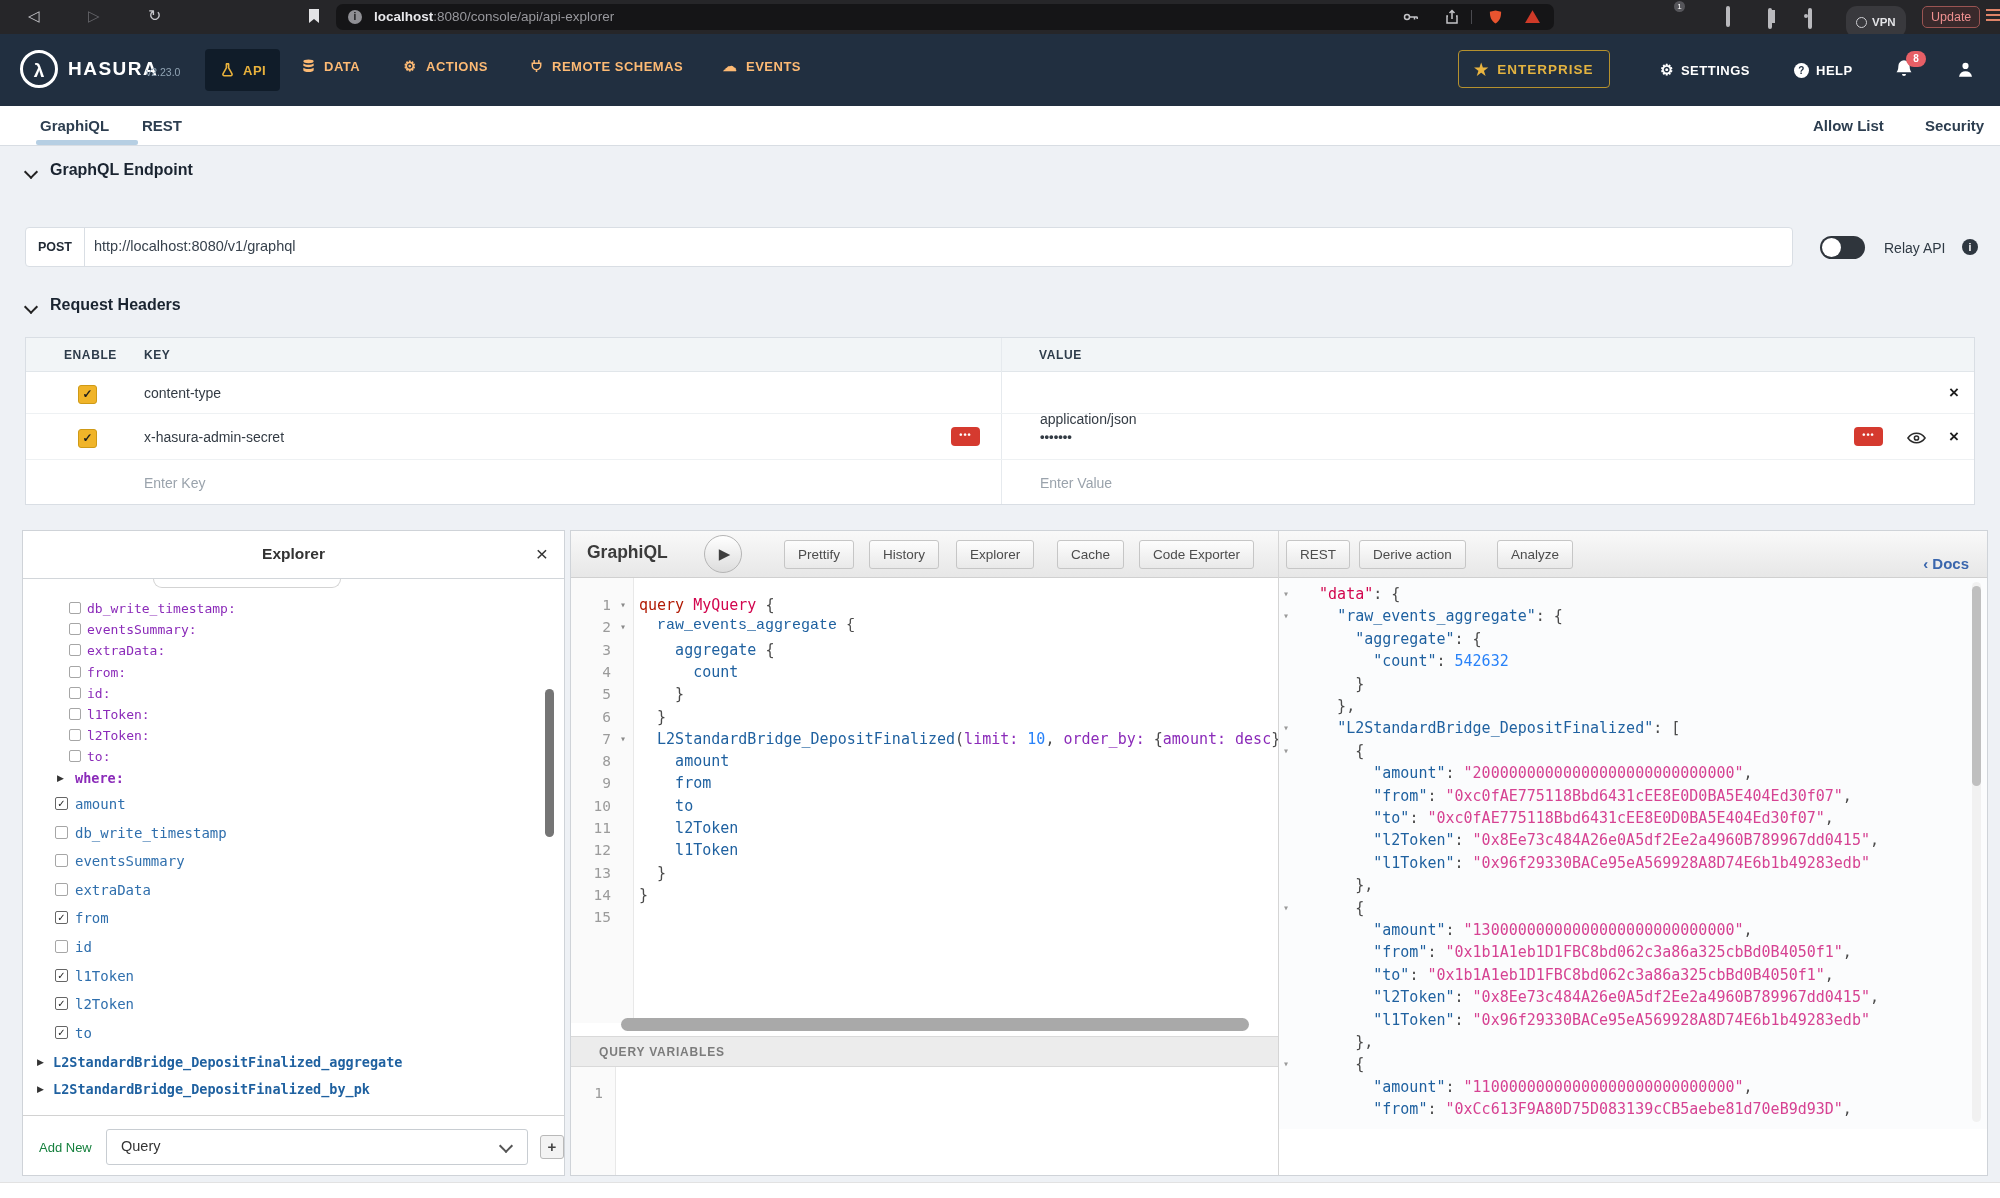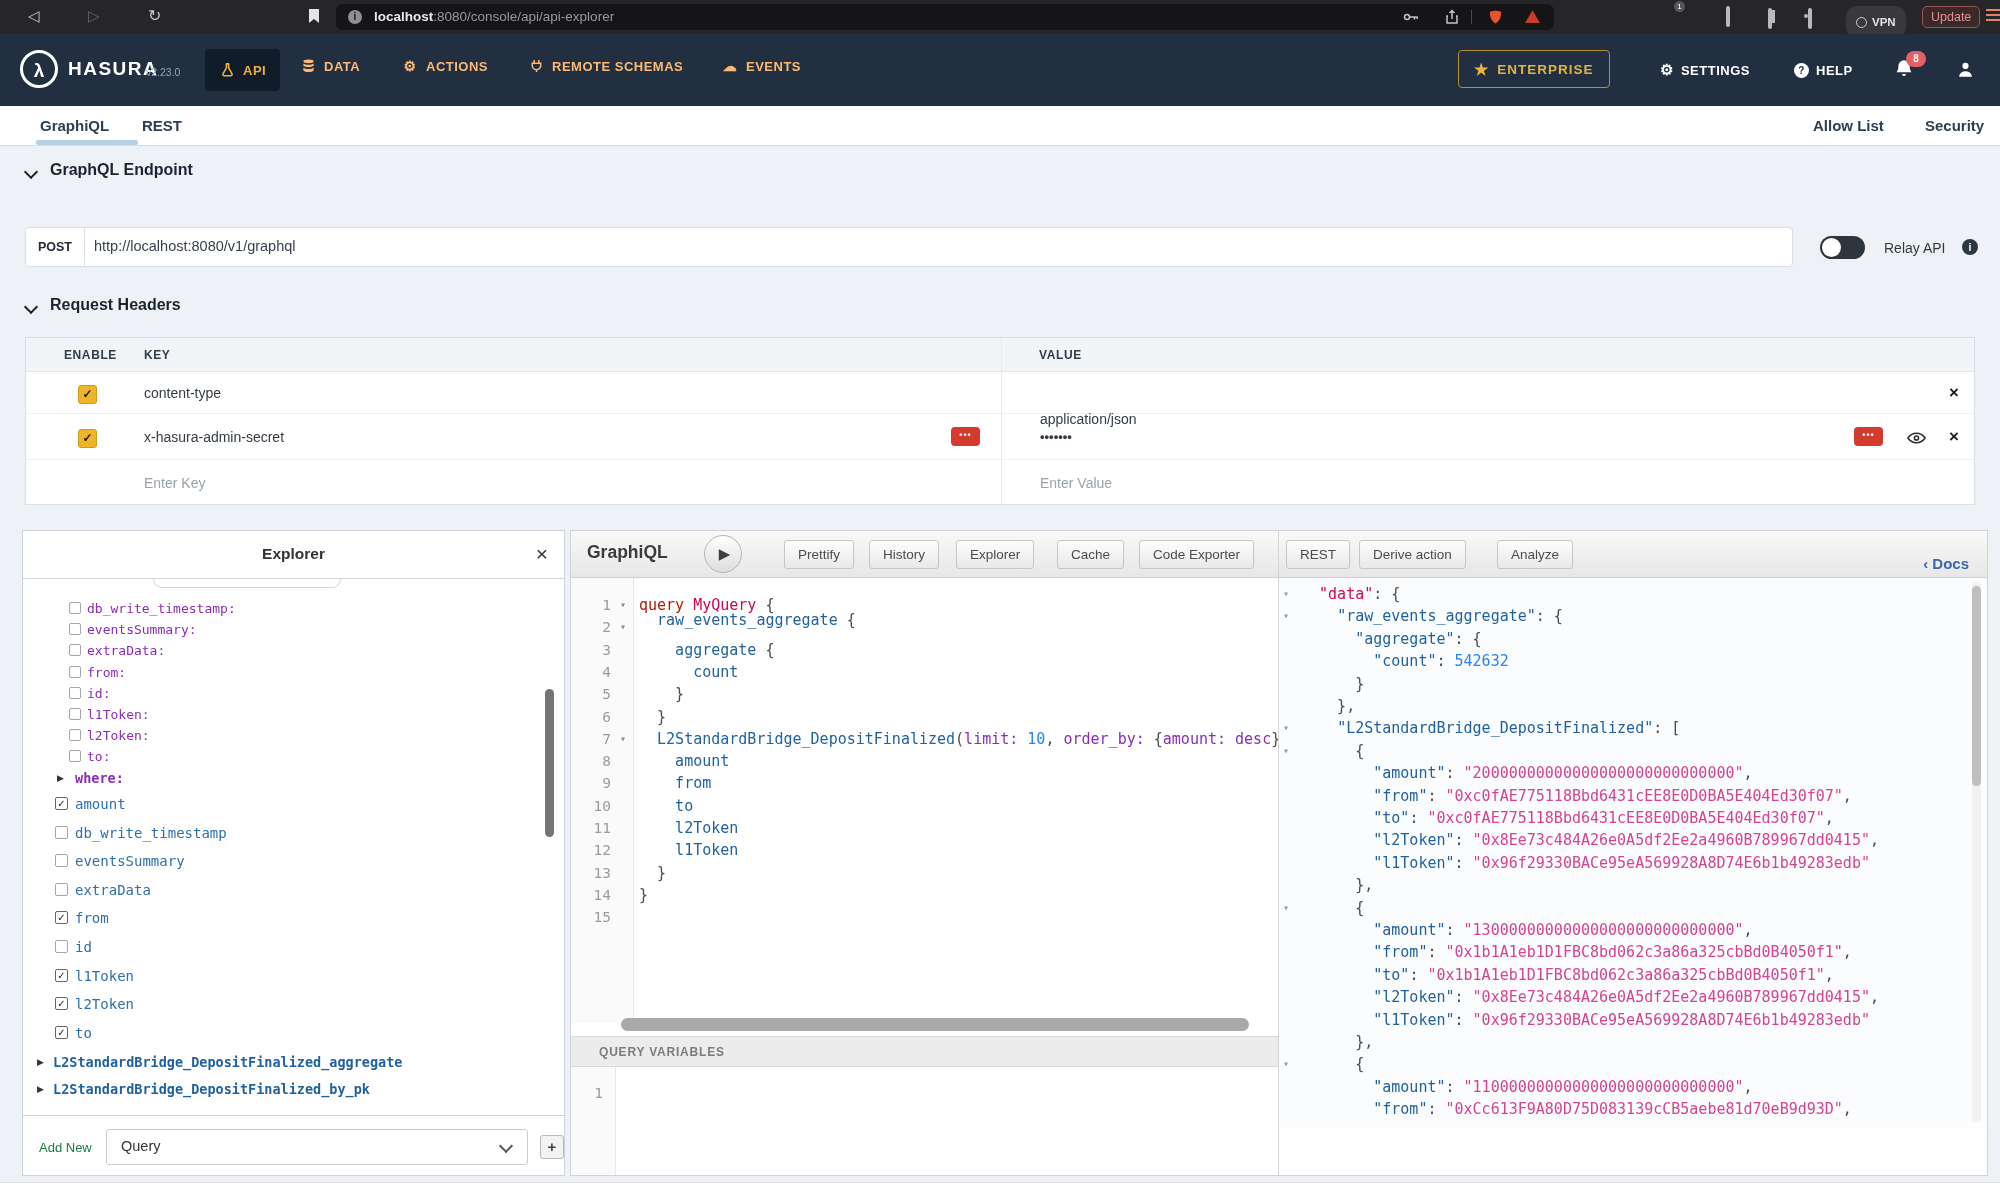--- a/index.html
+++ b/index.html
@@ -431,21 +431,21 @@
     <span class="docs-link"><span>‹ </span><span>Docs</span></span>
   </div>
 
   <div class="editor-gutter-bg"></div>
   <div id="query-editor">
       <span class="gut-num mono" style="top: 63px; left: 0px;">1</span>
       <span class="gut-fold mono" style="top: 63px;">▾</span>
       <div class="code-line mono" style="top: 63px;"><span class="tk-k">query</span><span class="tk-p"> </span><span class="tk-d">MyQuery</span><span class="tk-p"> {</span></div>
       <span class="gut-num mono" style="top: 85.3px; left: 0px;">2</span>
       <span class="gut-fold mono" style="top: 85.3px;">▾</span>
-      <div class="code-line mono" style="top: 78px;"><span class="tk-f">  raw_events_aggregate</span><span class="tk-p"> {</span></div>
+      <div class="code-line mono" style="top: 84px; font-family: Liberation Mono, monospace;"><span class="tk-f">  raw_events_aggregate</span><span class="tk-p"> {</span></div>
       <span class="gut-num mono" style="top: 107.6px; left: 0px;">3</span>
       <div class="code-line mono" style="top: 107.6px;"><span class="tk-f">    aggregate</span><span class="tk-p"> {</span></div>
       <span class="gut-num mono" style="top: 129.9px; left: 0px;">4</span>
       <div class="code-line mono" style="top: 129.9px;"><span class="tk-f">      count</span></div>
       <span class="gut-num mono" style="top: 152.2px; left: 0px;">5</span>
       <div class="code-line mono" style="top: 152.2px;"><span class="tk-p">    }</span></div>
       <span class="gut-num mono" style="top: 174.5px; left: 0px;">6</span>
       <div class="code-line mono" style="top: 174.5px;"><span class="tk-p">  }</span></div>
       <span class="gut-num mono" style="top: 196.8px; left: 0px;">7</span>
       <span class="gut-fold mono" style="top: 196.8px;">▾</span>

